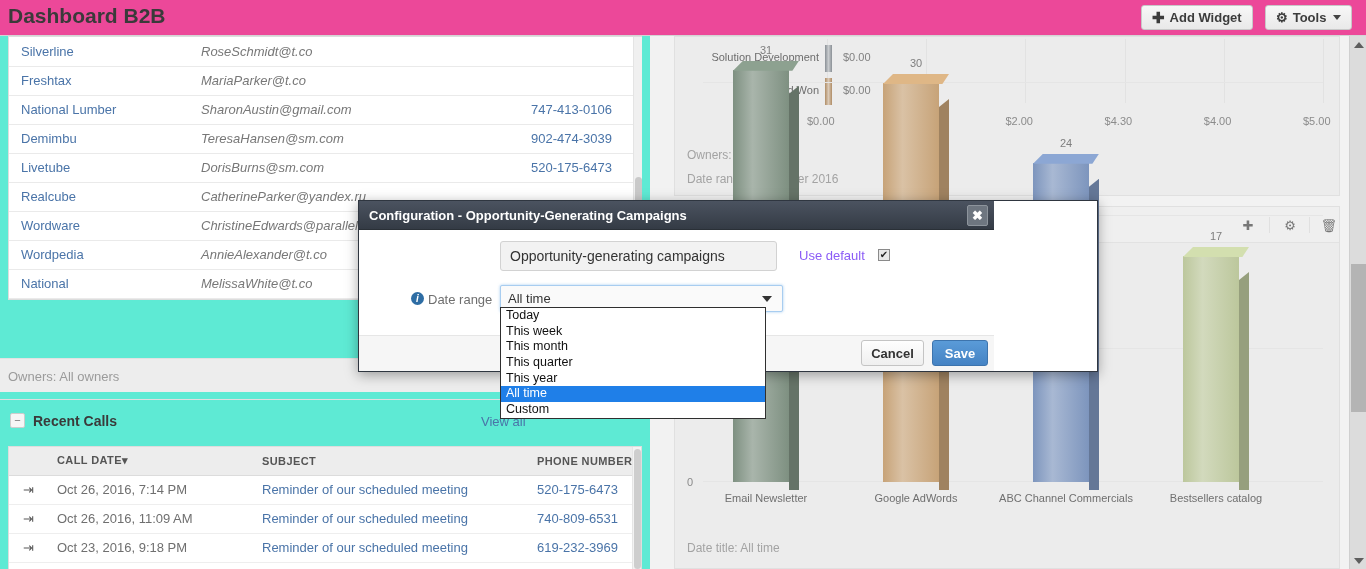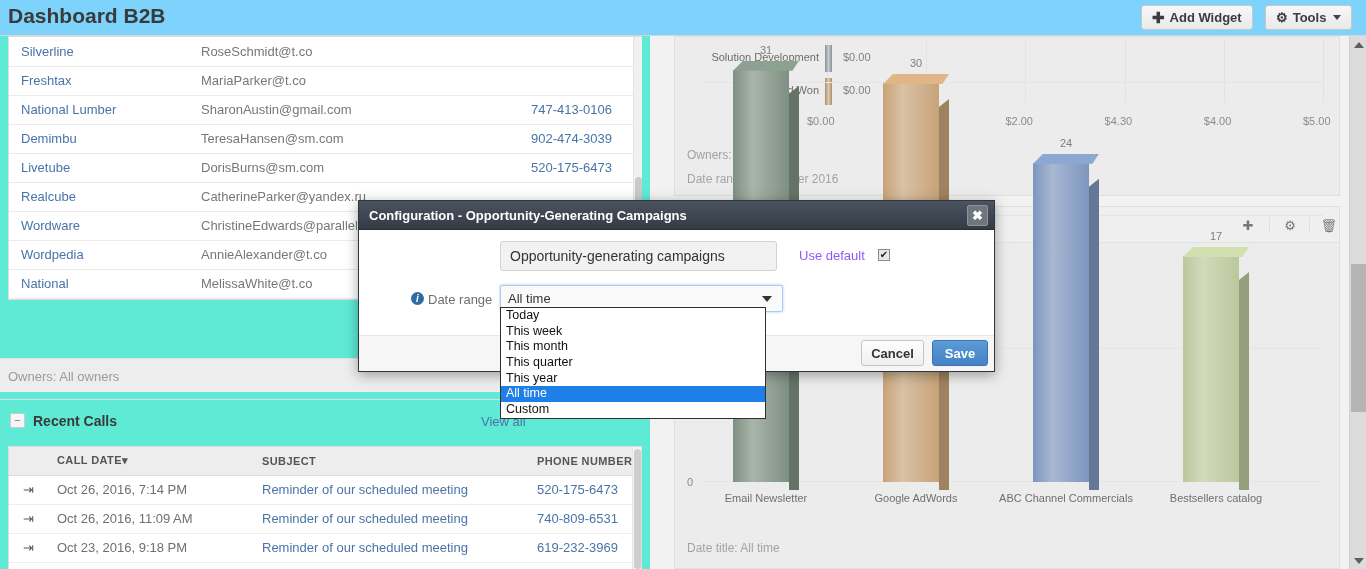--- a/index.html
+++ b/index.html
@@ -8,21 +8,21 @@
     width:1366px; height:569px; overflow:hidden;
     font-family:"Liberation Sans", sans-serif;
     font-size:13px; color:#333;
     background:#f2f2f2;
     position:relative;
   }
 
   
   #app-header {
     position:absolute; left:0; top:0; width:1366px; height:36px;
-    background:#7dd3fc;
+    background:#ec4899;
     border-bottom:1px solid #d4d4d4;
   }
   #page-title {
     position:absolute; left:8px; top:4px;
     font-size:21px; font-weight:bold; color:#3a3a3a;
     letter-spacing:0px;
   }
   .hdr-btn {
     position:absolute; top:5px; height:25px;
     background:linear-gradient(#f7f7f7,#e9e9e9);
@@ -53,21 +53,21 @@
   #contacts-widget {
     position:absolute; left:8px; top:0px; width:634px;
     background:#fff; border:1px solid #ddd;
   }
   .ctbl { width:100%; border-collapse:collapse; }
   .ctbl td {
     height:29px; padding:0 12px; border-bottom:1px solid #eaeaea;
     font-size:13px; color:#777; white-space:nowrap; overflow:hidden;
   }
   .ctbl td.c-name { width:180px; }
-  .ctbl td.c-mail { width:330px; text-overflow:clip; }
+  .ctbl td.c-mail { width:330px; text-overflow:clip;font-style:italic; }
   .ctbl td.c-phone { width:auto; text-align:left; }
   .lnk { color:#4a74a8; cursor:pointer; }
   #contacts-footer {
     position:absolute; left:0px; top:322px; width:650px; height:34px;
     background:#ededed; border-top:1px solid #e2e2e2;
   }
   #contacts-owners {
     position:absolute; left:8px; top:10px; font-size:13px; color:#9b9b9b;
   }
   #left-divider {
@@ -194,21 +194,21 @@
   #psb-dn { bottom:0; }
   .tri-up { width:0;height:0;border-left:5px solid transparent;border-right:5px solid transparent;border-bottom:6px solid #5e5e5e; }
   .tri-dn { width:0;height:0;border-left:5px solid transparent;border-right:5px solid transparent;border-top:6px solid #5e5e5e; }
   #psb-thumb {
     position:absolute; left:1px; top:228px; width:16px; height:148px;
     background:#b4b4b4;
   }
 
   
   #config-dialog {
-    position:absolute; left:358px; top:200px; width:637px; height:172px;
+    position:absolute; left:358px; top:200px; width:740px; height:172px;
     background:#fff; border:1px solid #2f3640;
     box-shadow:0 3px 12px rgba(0,0,0,.35);
     z-index:50;
   }
   #dialog-titlebar {
     position:absolute; left:0; top:0; width:635px; height:29px;
     background:linear-gradient(#4b5360,#343b45);
     border-bottom:1px solid #2a3037;
   }
   #dialog-title {

